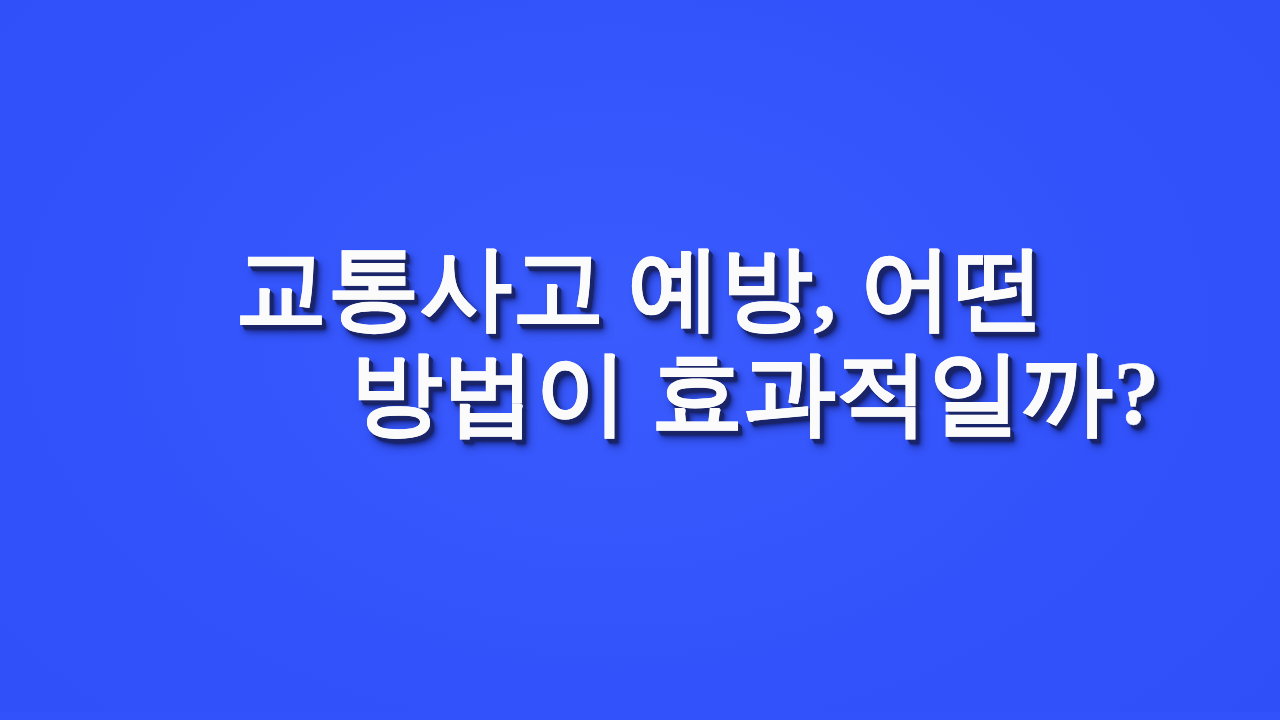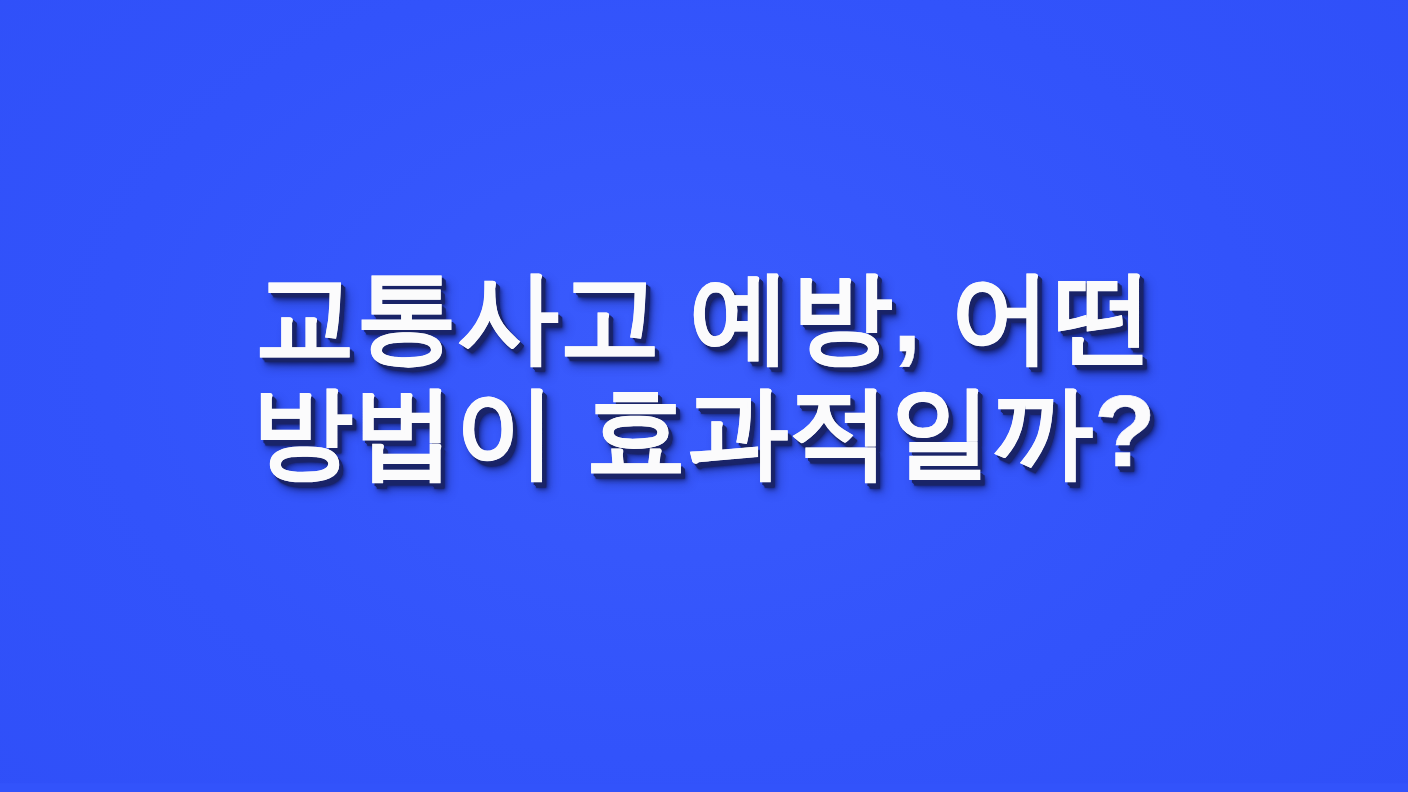--- a/index.html
+++ b/index.html
@@ -22,20 +22,21 @@
     width: 1280px;
     height: 712px;
     background-color: #3253fb;
     background-image:
       radial-gradient(ellipse 900px 620px at 48% 46%, #3a5bfd 0%, #3253fb 58%, #2f4ff8 100%);
     display: flex;
     align-items: center;
     justify-content: center;
     box-sizing: border-box;
     user-select: none;
+    font-family: Liberation Serif, serif;
   }
 
   
   .headline {
     position: relative;
     width: 1040px;
     text-align: center;
     line-height: 1.14;
     letter-spacing: 0.005em;
     font-weight: 900;
@@ -53,20 +54,21 @@
     transform: translateY(-12px);
   }
 
   .headline .line {
     display: block;
     white-space: nowrap;
   }
 
   .headline .line + .line {
     margin-top: 0;
+    text-align: right;
   }
 </style>
 </head>
 <body>
 
 <div class="slide">
 
   <div class="headline">
     <span class="line">교통사고 예방, 어떤</span>
     <span class="line">방법이 효과적일까?</span>

